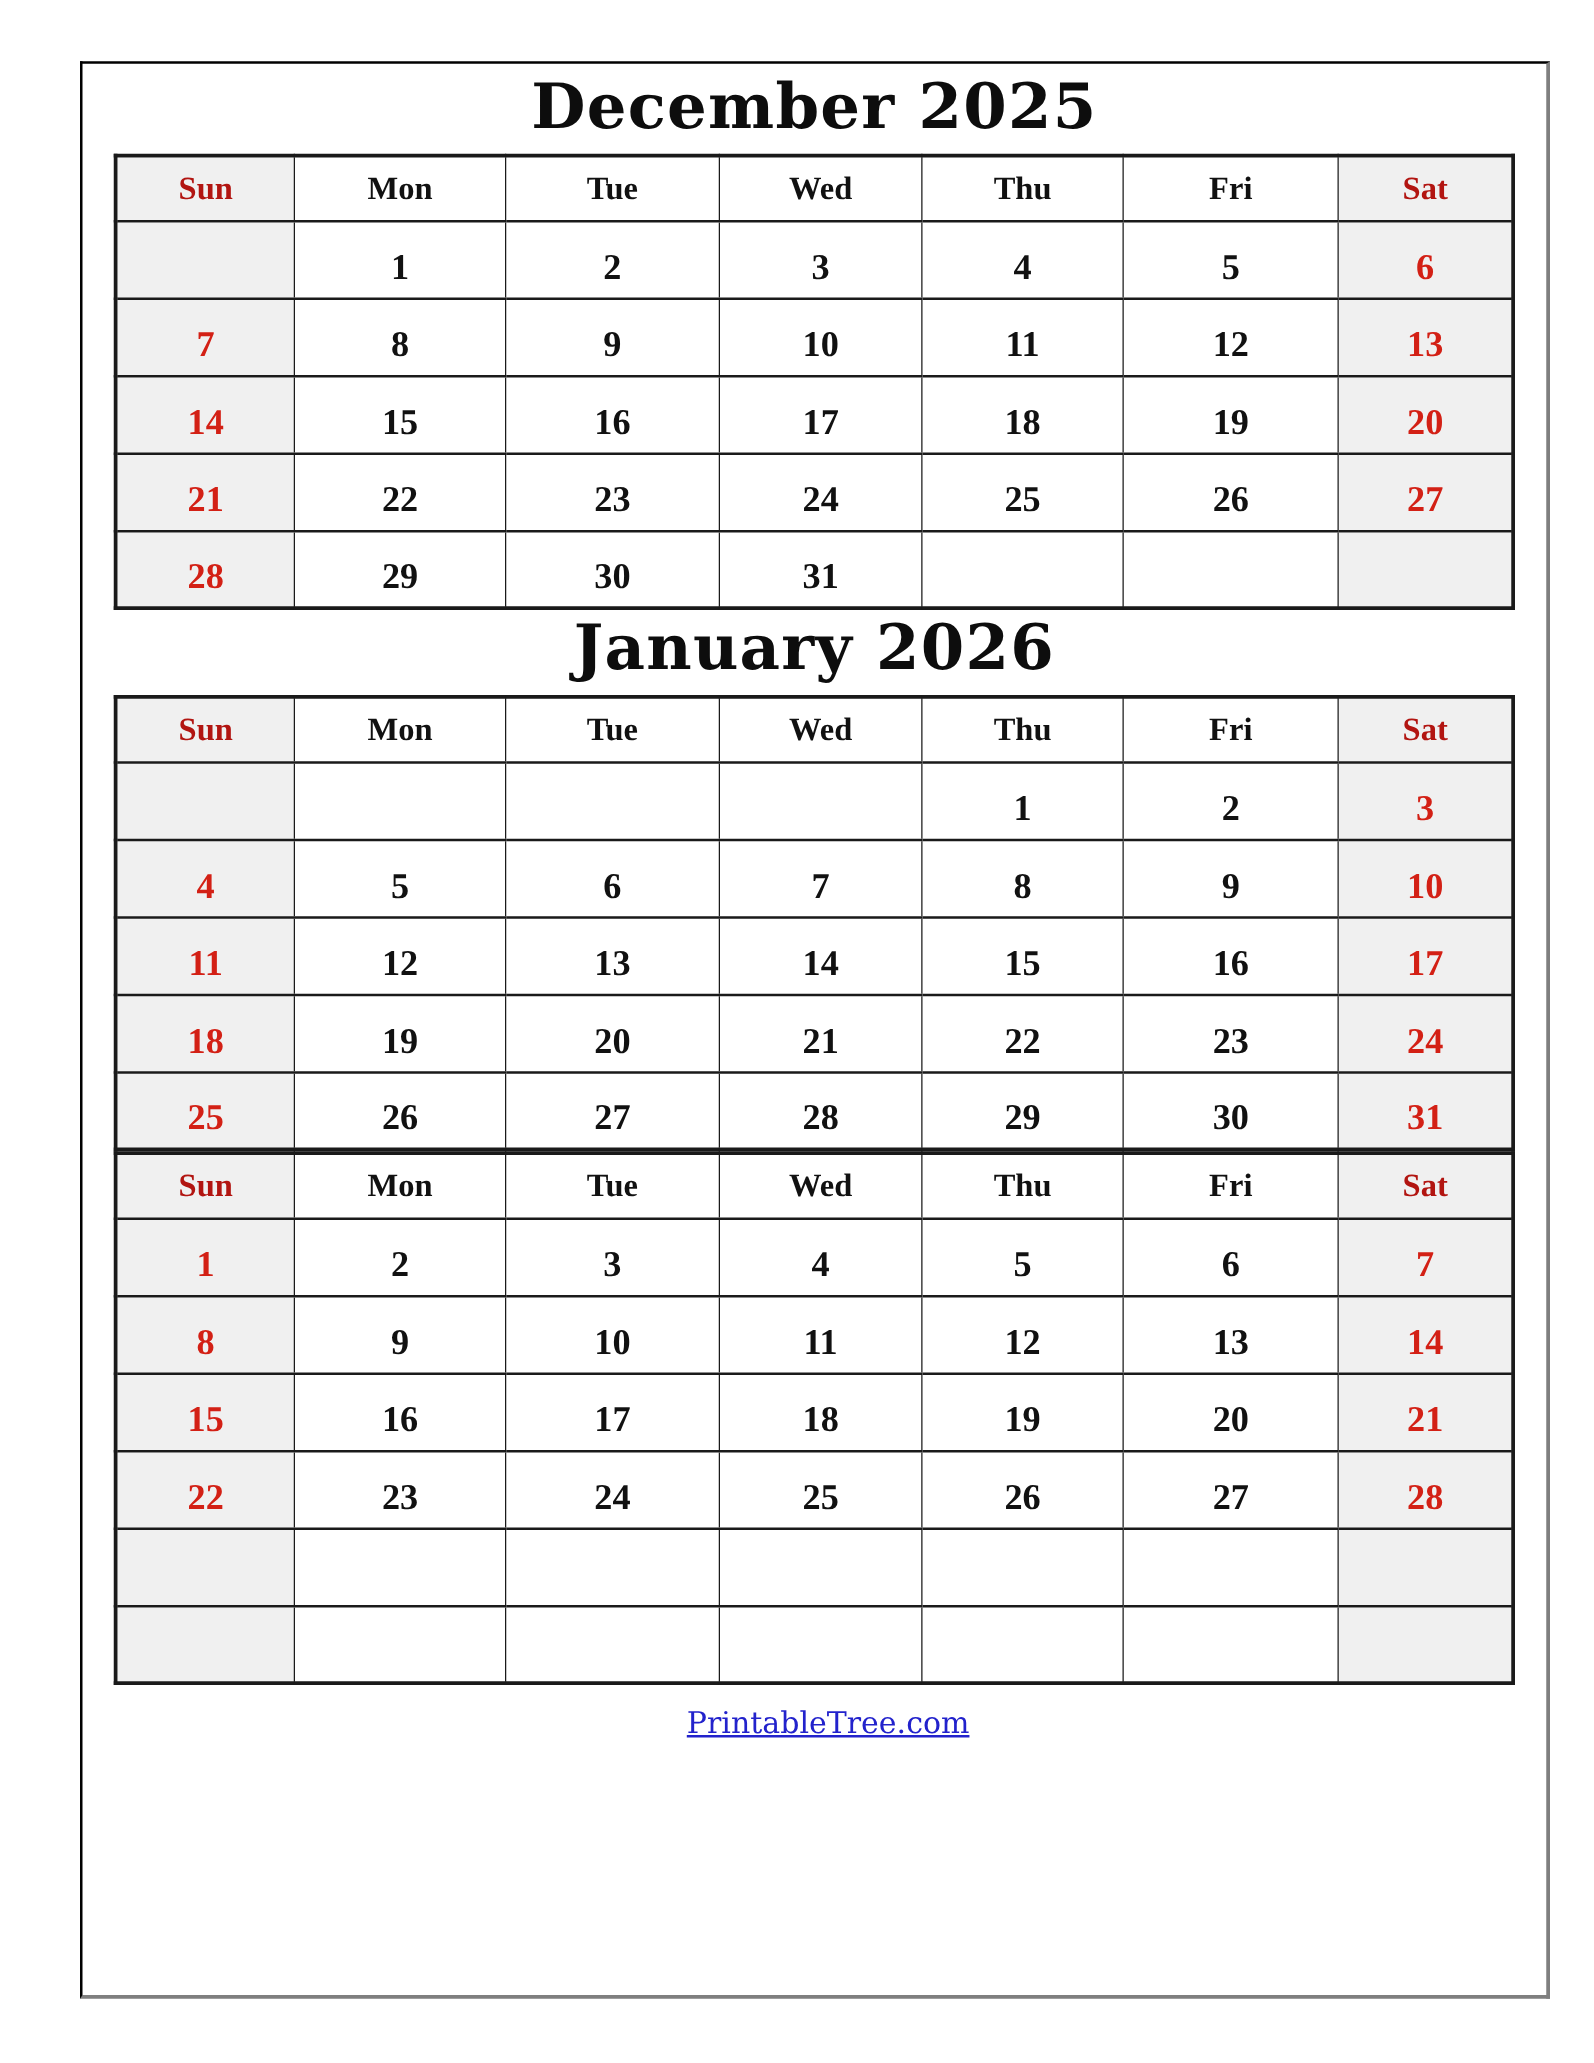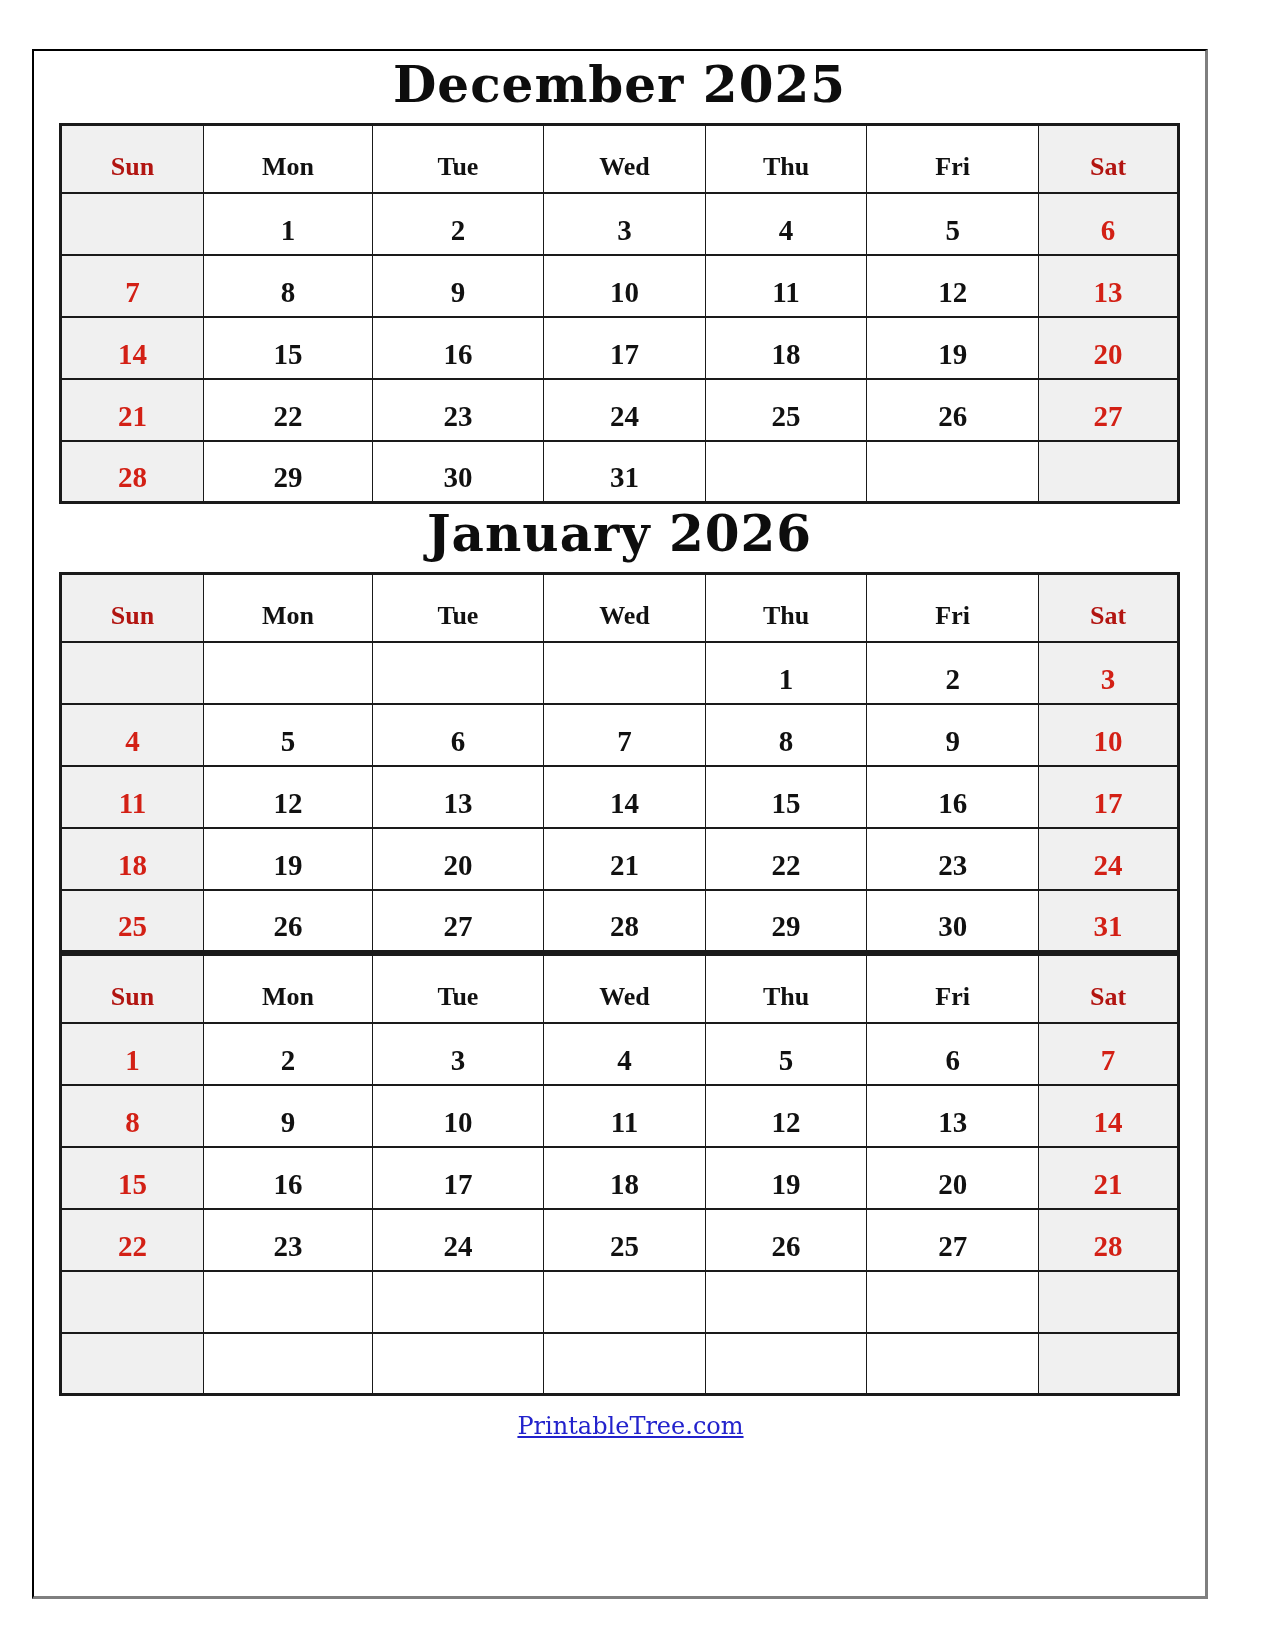--- a/index.html
+++ b/index.html
@@ -8,21 +8,21 @@
     background: #ffffff;
   }
   body {
     width: 1275px;
     height: 1650px;
     position: relative;
     font-family: "Liberation Serif", serif;
   }
   .page {
     position: absolute;
-    left: 32px;
+    left: 64px;
     top: 49px;
     width: 1176px;
     height: 1550px;
     box-sizing: border-box;
     border-top: 2px solid var(--page-border, #000000);
     border-left: 2px solid var(--page-border, #000000);
     border-right: 3px solid var(--page-shadow, #7f7f7f);
     border-bottom: 3px solid var(--page-shadow, #7f7f7f);
     background: #ffffff;
     padding-top: 4px;
@@ -53,21 +53,21 @@
     border-right: 1px solid var(--grid-border, #1a1a1a);
     border-top: 2px solid var(--grid-border, #1a1a1a);
     border-bottom: 2px solid var(--grid-border, #1a1a1a);
     text-align: center;
     vertical-align: bottom;
     font-weight: bold;
     overflow: hidden;
     background: #ffffff;
   }
   table.cal th {
-    height: 68px;
+    height: 52px;
     font-size: 26px;
     padding-bottom: 10px;
     color: var(--day-text, #111111);
   }
   table.cal td {
     height: 62px;
     font-size: 29px;
     padding-bottom: 7px;
     color: var(--day-text, #111111);
   }

